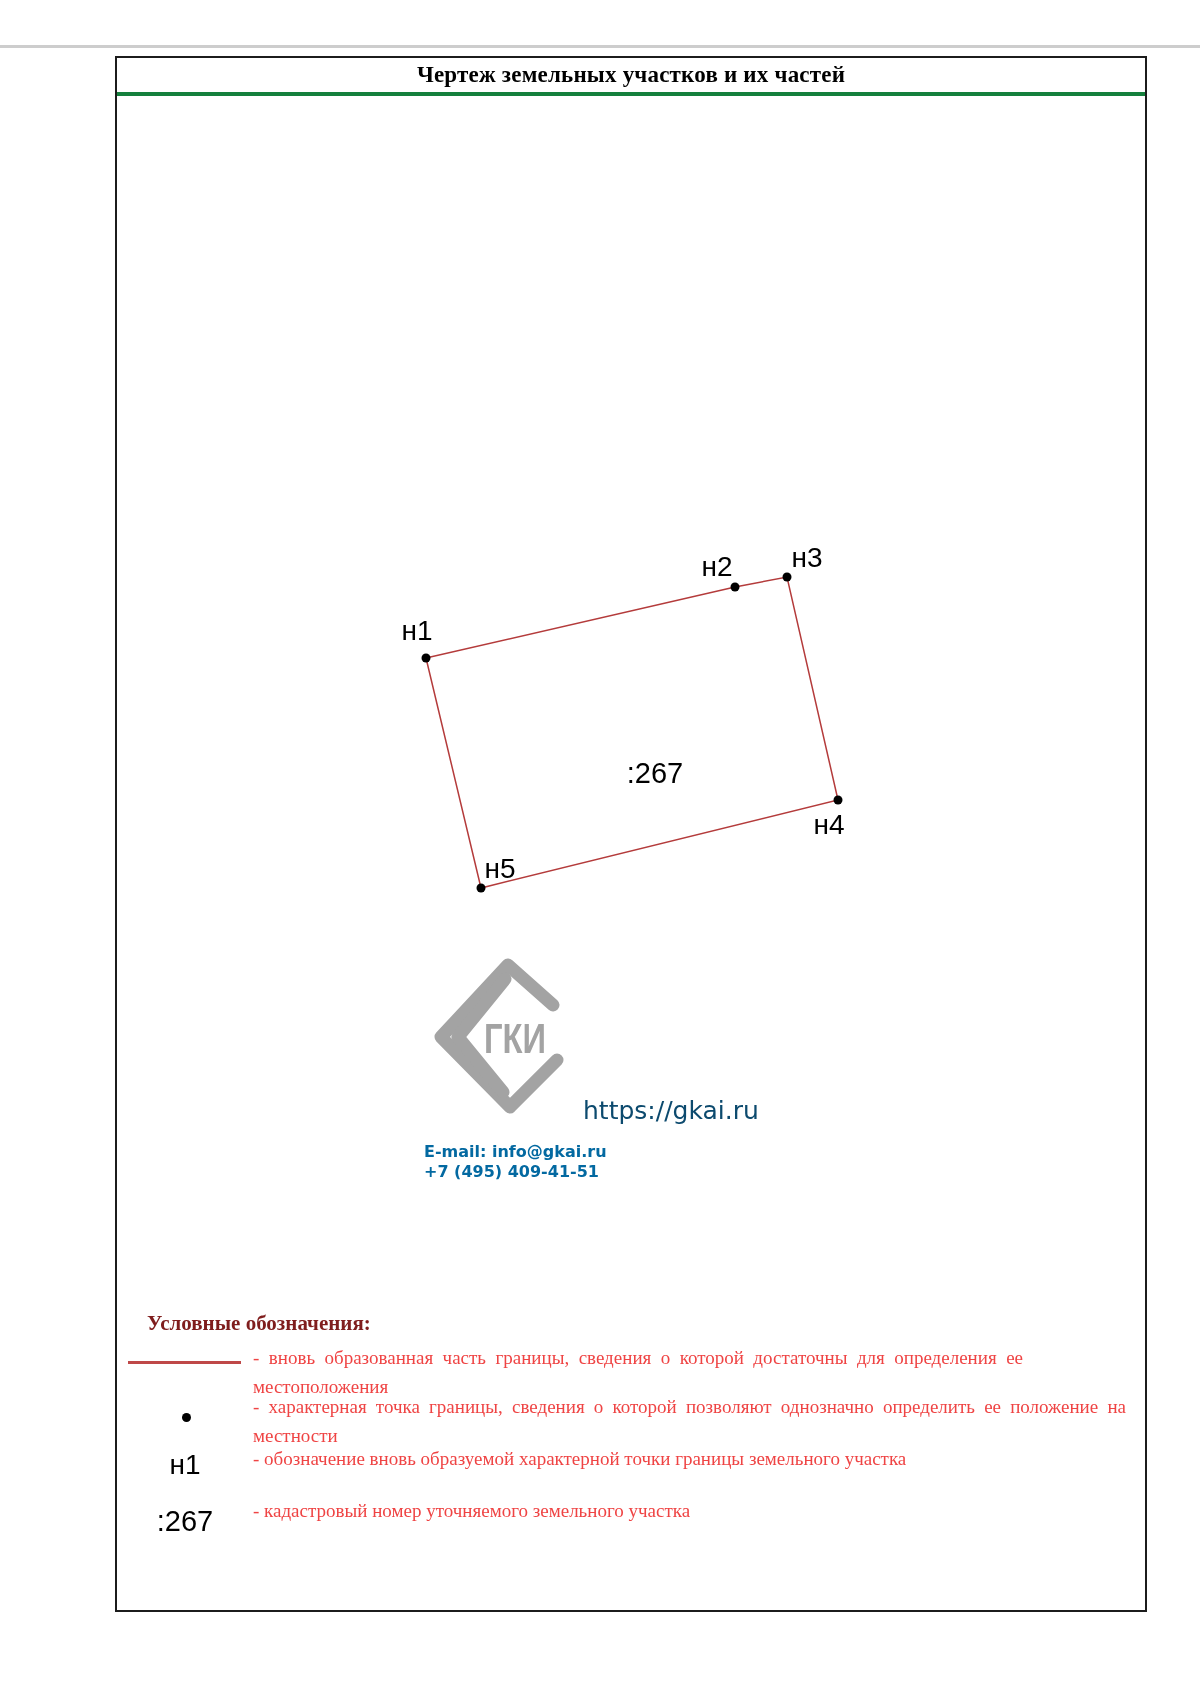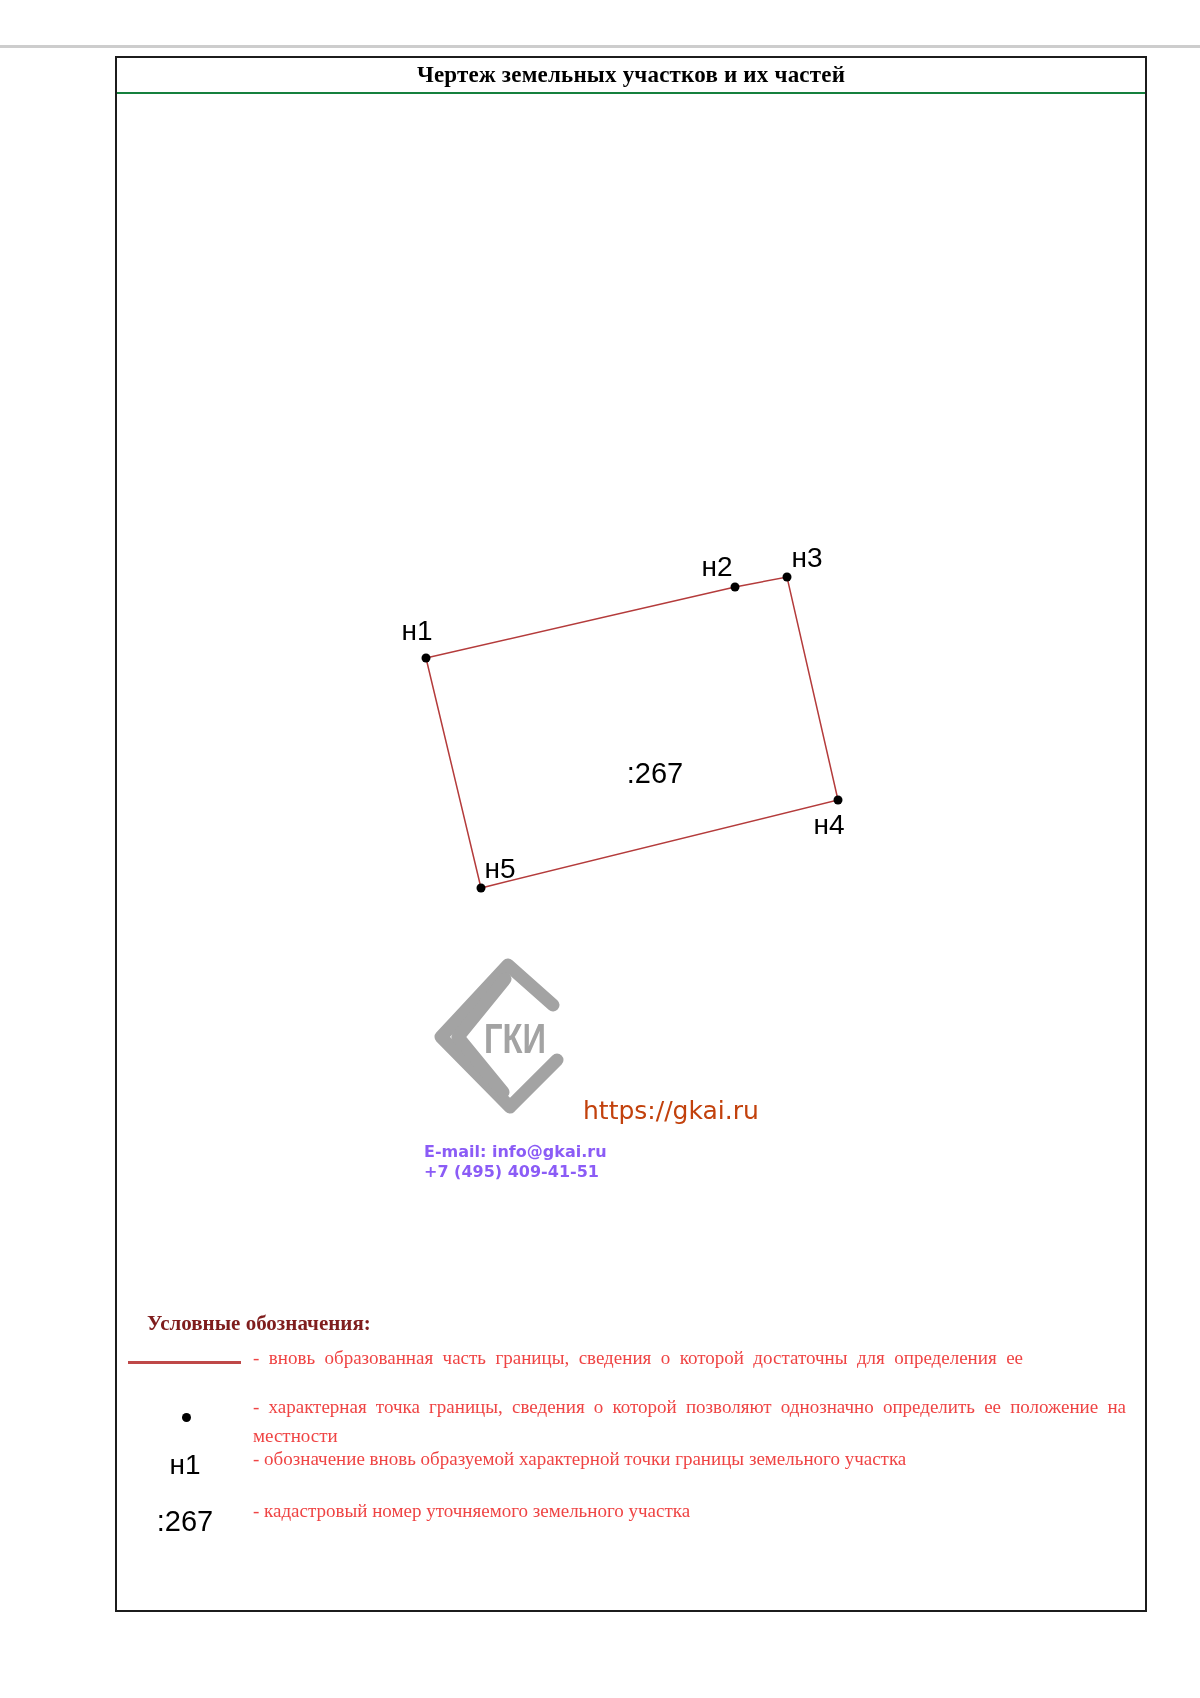--- a/index.html
+++ b/index.html
@@ -9,43 +9,43 @@
   }
   .scan-line{
     position:absolute; left:0; top:45px; width:1200px; height:3px;
     background:#bdbdbd; opacity:.75; filter:blur(.6px);
   }
   .sheet{
     position:absolute; left:115px; top:56px; width:1028px; height:1552px;
     border:2px solid #1c1c1c; background:transparent;
   }
   .title-row{
-    height:34px; border-bottom:2px solid #15803d;
+    height:34px; border-bottom:4px solid #15803d;
     display:flex; align-items:center; justify-content:center;
   }
   .title-row .t{
     font-weight:bold; font-size:23px; letter-spacing:.2px; color:#000;
   }
   #plot{position:absolute; left:0; top:0; pointer-events:none;}
   
   #logo{position:absolute; left:420px; top:940px;}
   .company{
     position:absolute; left:584px; top:951px;
     font-family:"DejaVu Sans", sans-serif; font-weight:bold;
     font-size:27px; line-height:45px; color:#9c9c9c; white-space:nowrap;
   }
   .website{
     position:absolute; left:583px; top:1096px;
-    font-family:"DejaVu Sans", sans-serif; font-size:25px; color:#c2410c;
+    font-family:"DejaVu Sans", sans-serif; font-size:25px; color:#0c4a6e;
     font-weight:500; white-space:nowrap;
   }
   .contactblock{
     position:absolute; left:424px; top:1142px;
     font-family:"DejaVu Sans", sans-serif; font-size:16px; line-height:20px;
-    font-weight:600; color:#8b5cf6; white-space:nowrap;
+    font-weight:600; color:#0369a1; white-space:nowrap;
   }
   .scalelabel{
     position:absolute; left:116px; top:1268px; width:1028px;
     text-align:center; font-weight:bold; font-size:21px; color:#000;
   }
   .legend-head{
     position:absolute; left:147px; top:1311px;
     font-weight:bold; font-size:21px; color:#7f1d1d;
   }
   .leg-text{
@@ -118,20 +118,21 @@
 
   <div class="legend-head">Условные обозначения:</div>
 
   <div class="sym-line"></div>
   <div class="sym-dot"></div>
   <div class="sym-n1">н1</div>
   <div class="sym-267">:267</div>
 
   <div class="leg-text lt1">
     <div class="ln-j">- вновь образованная часть границы, сведения о которой достаточны для определения ее</div>
+    <div>местоположения</div>
   </div>
   <div class="leg-text lt2">
     <div class="ln-j">- характерная точка границы, сведения о которой позволяют однозначно определить ее положение на</div>
     <div>местности</div>
   </div>
   <div class="leg-text lt3">
     <div>- обозначение вновь образуемой характерной точки границы земельного участка</div>
   </div>
   <div class="leg-text lt4">
     <div>- кадастровый номер уточняемого земельного участка</div>

